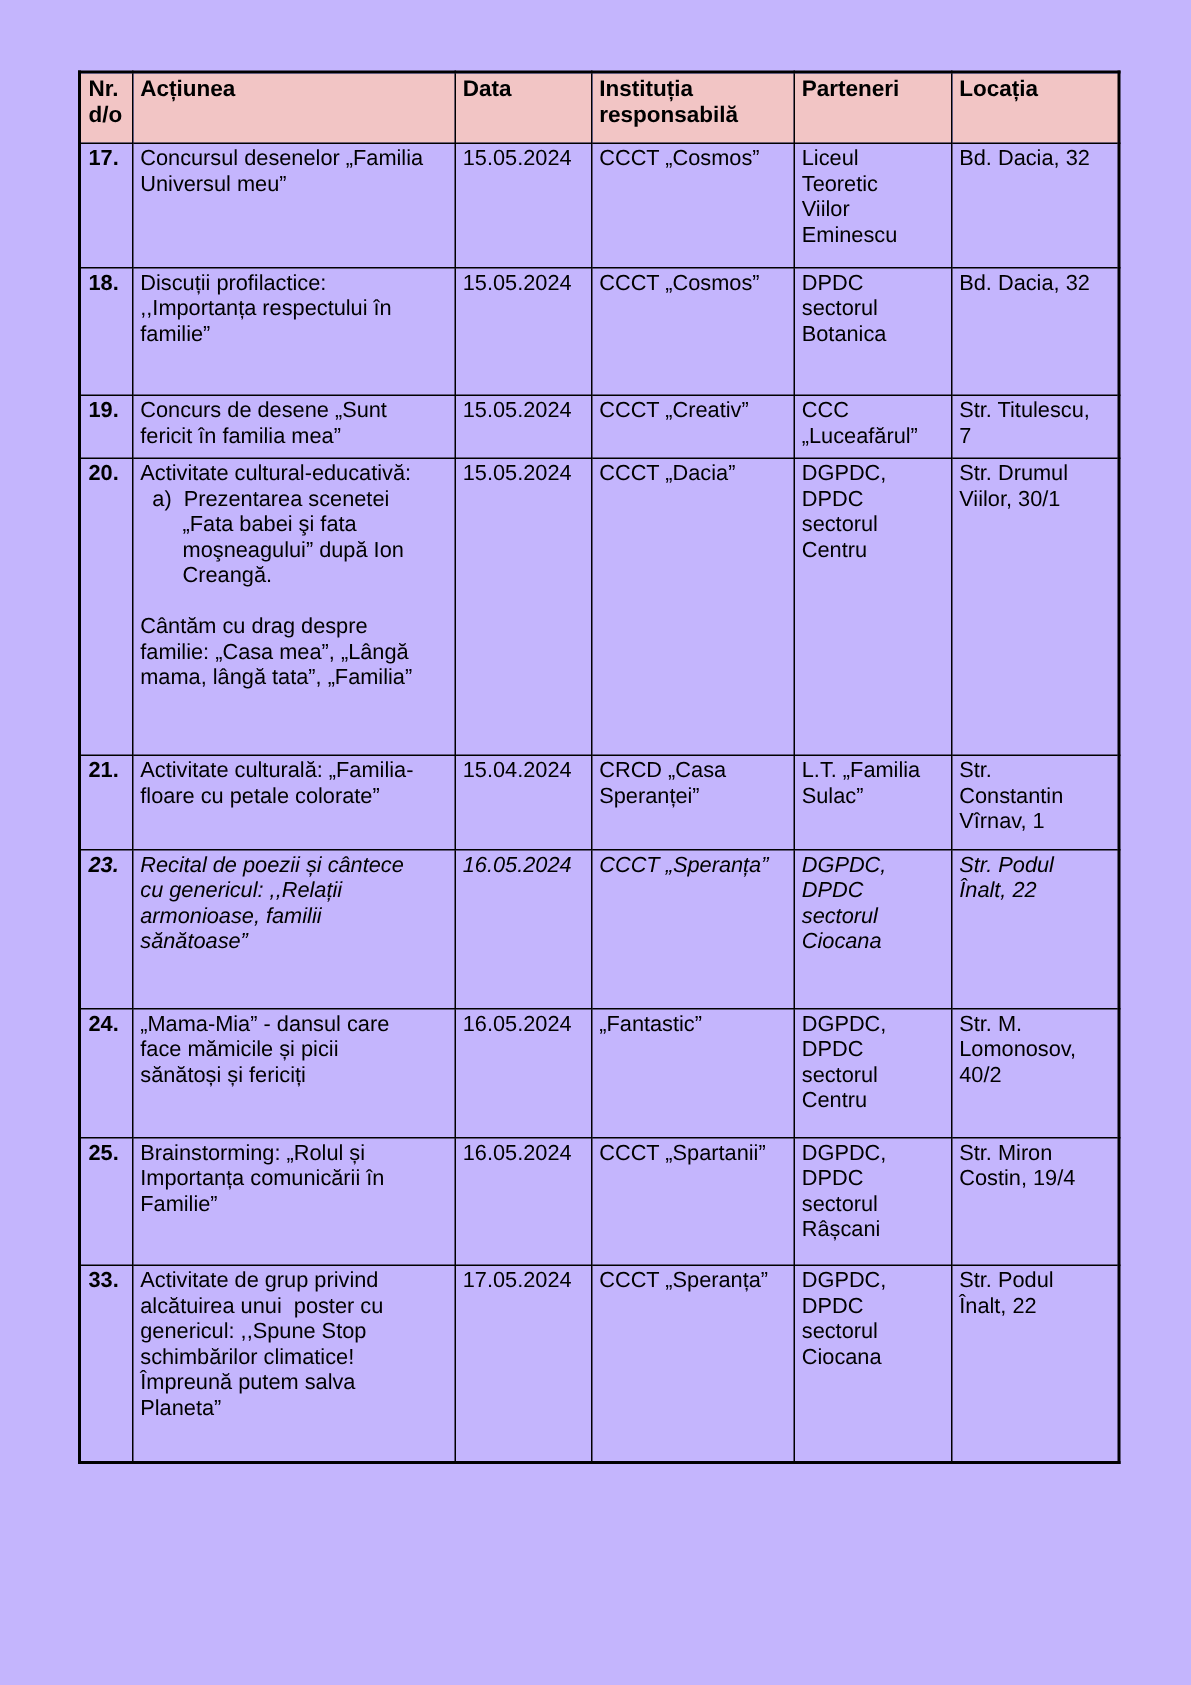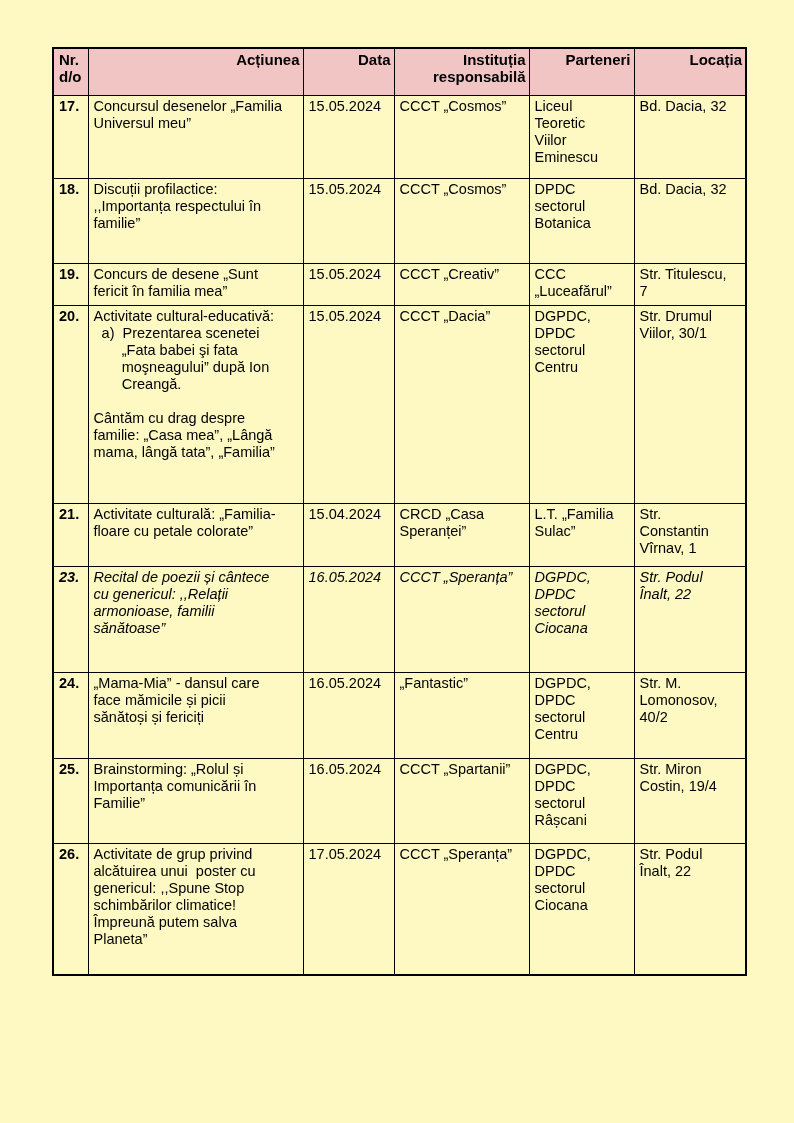--- a/index.html
+++ b/index.html
@@ -7,21 +7,21 @@
   html, body { margin: 0; padding: 0; }
   body {
     background: #ffffff;
     font-family: "Liberation Sans", "DejaVu Sans", sans-serif;
     color: #000000;
   }
   .page {
     position: relative;
     width: 794px;
     height: 1123px;
-    background: #fef9c3;
+    background: #c4b5fd;
     overflow: hidden;
   }
   table.activities {
     position: absolute;
     left: 52px;
     top: 47px;
     width: 693px;
     border-collapse: collapse;
     table-layout: fixed;
     border: 2px solid var(--border-color);
@@ -34,21 +34,21 @@
     font-size: 14.5px;
     line-height: 17px;
     white-space: pre-wrap;
     overflow: hidden;
     word-wrap: break-word;
   }
   table.activities th {
     background: var(--header-bg);
     font-weight: bold;
     font-size: 15px;
-    text-align: right;
+    text-align: left;
     height: 47px;
   }
   table.activities th.col-nr { text-align: left; }
   td.nr { font-weight: bold; }
   
   tr.r0 td { height: 83px; }
   tr.r1 td { height: 85px; }
   tr.r2 td { height: 42px; }
   tr.r3 td { height: 198px; }
   tr.r4 td { height: 63px; }
@@ -190,21 +190,21 @@
         <td>16.05.2024</td>
         <td>CCCT „Spartanii”</td>
         <td>DGPDC,
 DPDC
 sectorul
 Râșcani</td>
         <td>Str. Miron
 Costin, 19/4</td>
       </tr>
       <tr class="r9">
-        <td class="nr">26.</td>
+        <td class="nr">33.</td>
         <td>Activitate de grup privind
 alcătuirea unui  poster cu
 genericul: ,,Spune Stop
 schimbărilor climatice!
 Împreună putem salva
 Planeta”</td>
         <td>17.05.2024</td>
         <td>CCCT „Speranța”</td>
         <td>DGPDC,
 DPDC

